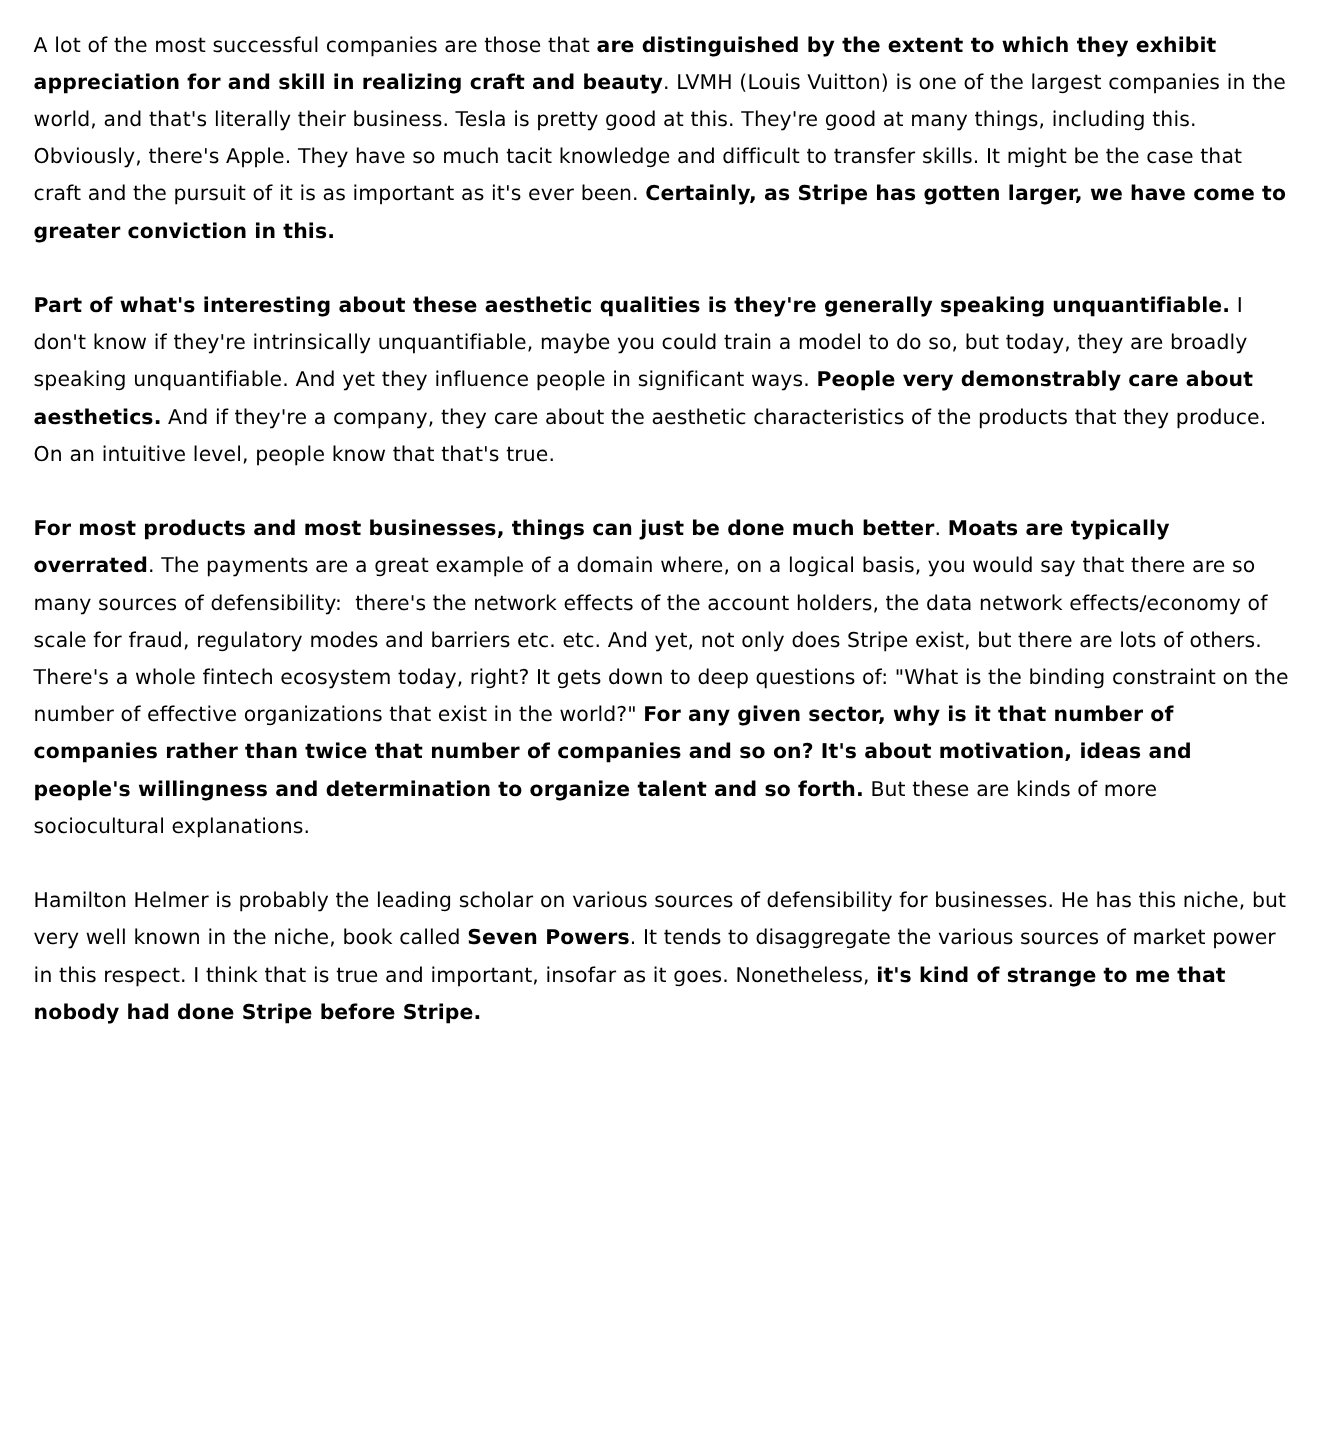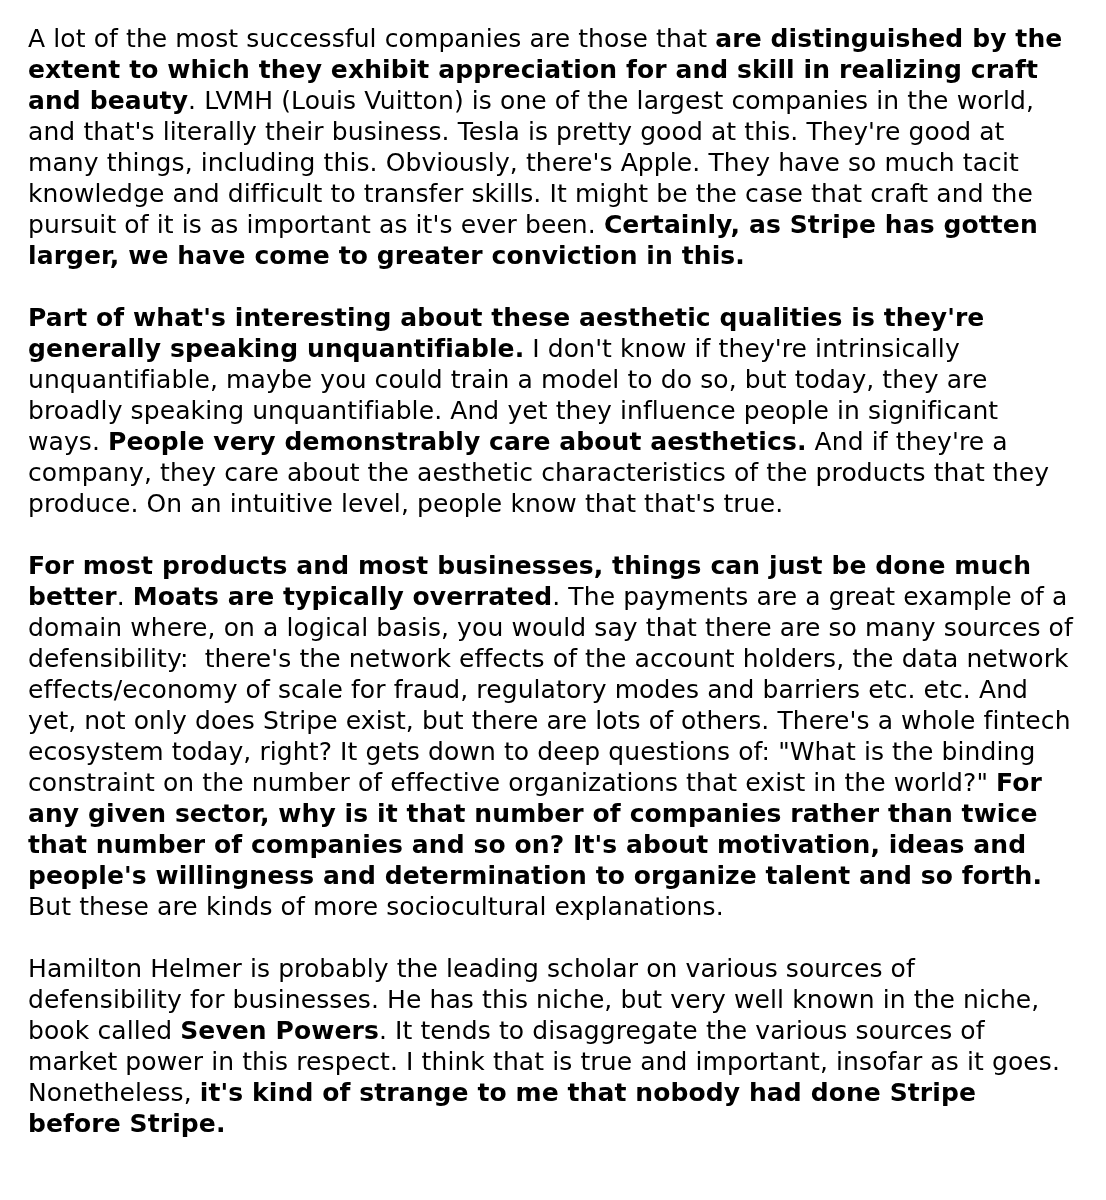--- a/index.html
+++ b/index.html
@@ -11,21 +11,21 @@
     height: 1200px;
     overflow: hidden;
     background: #ffffff;
     color: #000000;
     font-family: "DejaVu Sans", "Liberation Sans", sans-serif;
   }
   .doc {
     box-sizing: border-box;
     width: 1106px;
     padding: 23px 32px 0 28px;
-    font-size: 25px;
+    font-size: 17px;
     line-height: 31px;
     letter-spacing: 0.1px;
   }
   .doc p {
     margin: 0 0 31px 0;
   }
   .doc strong {
     font-weight: bold;
   }
 </style>

